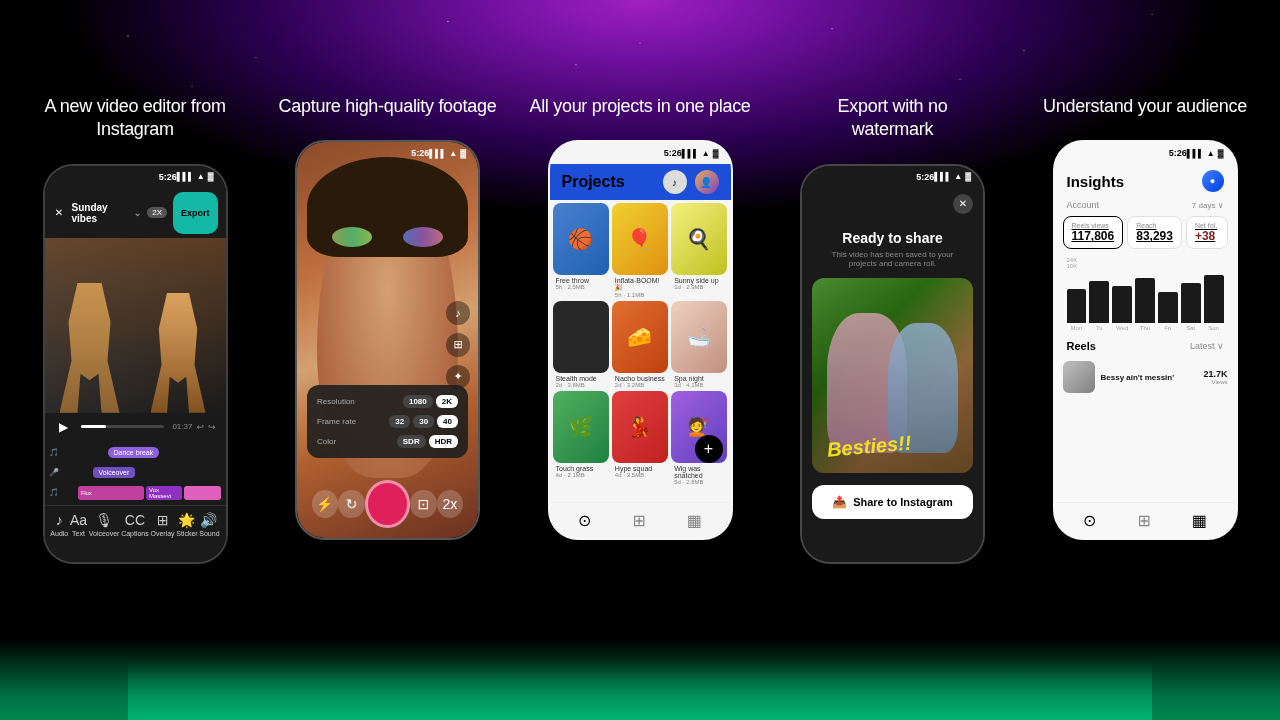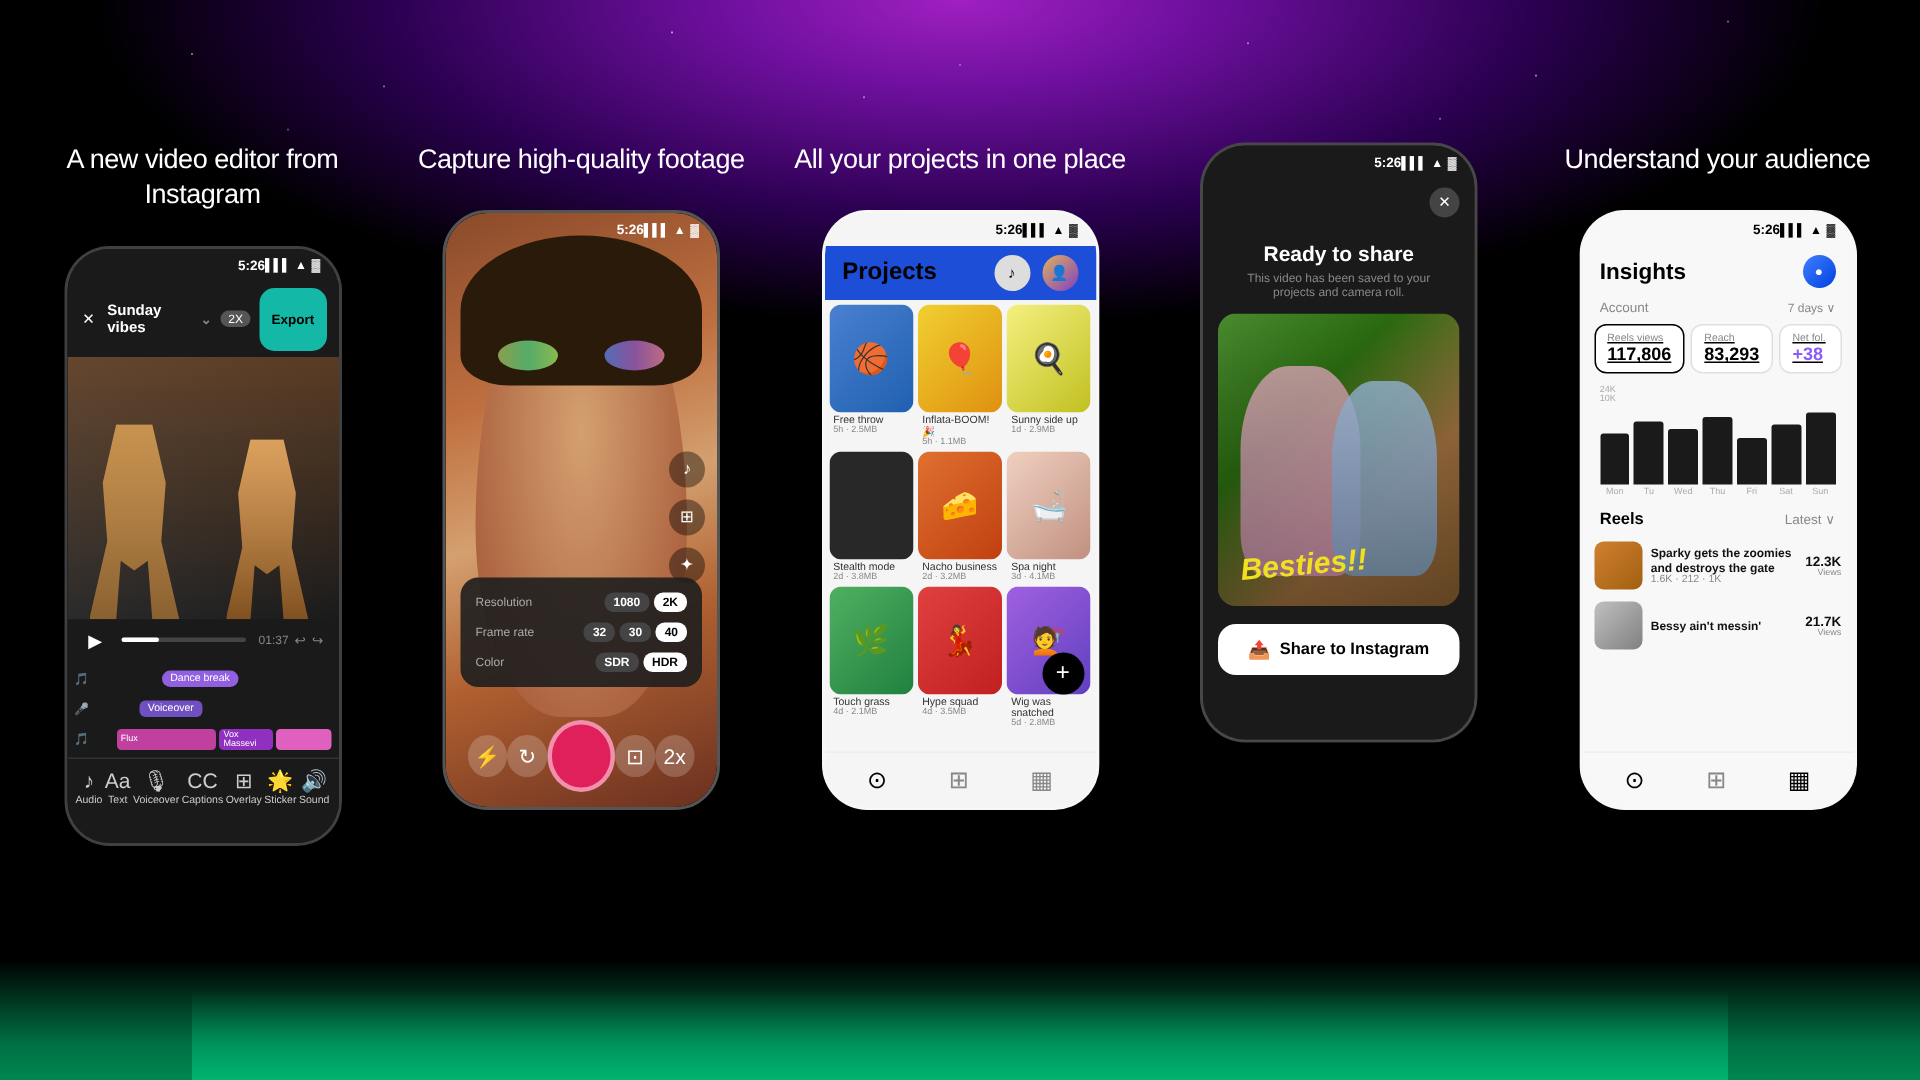--- a/index.html
+++ b/index.html
@@ -740,21 +740,21 @@
       color: #888;
     }
 
     .metric-value {
       font-size: 12px;
       font-weight: 700;
       color: #000;
     }
 
     .metric-value.green {
-      color: #8b5cf6;
+      color: #7f1d1d;
     }
 
     
     .chart-area {
       padding: 4px 8px;
       background: #f8f8f8;
     }
 
     .chart-labels-top {
       display: flex;
@@ -1146,20 +1146,21 @@
           <div class="phone3-bottom-nav">
             <span class="nav-icon active">⊙</span>
             <span class="nav-icon">⊞</span>
             <span class="nav-icon">▦</span>
           </div>
         </div>
       </div>
     </div>
 
     <div class="feature-col">
+      <div class="feature-title">Export with no<br>watermark</div>
       <div class="phone dark-phone">
         <div class="phone4-content">
 
           <div class="status-bar light-text">
             <span>5:26</span>
             <div class="status-icons">
               <span>▌▌▌</span>
               <span>▲</span>
               <span>▓</span>
             </div>
@@ -1267,31 +1268,20 @@
                 </div>
               </div>
           </div>
 
           <div class="insights-section-row">
             <span class="reels-label">Reels</span>
             <span class="latest-btn">Latest ∨</span>
           </div>
 
           <div class="reel-item">
-            <div class="reel-thumb reel-thumb-1"></div>
-            <div class="reel-info">
-              <div class="reel-title">Sparky gets the zoomies and destroys the gate</div>
-              <div class="reel-stats">1.6K · 212 · 1K</div>
-            </div>
-            <div style="text-align:right;">
-              <div class="reel-views">12.3K</div>
-              <div class="reel-views-label">Views</div>
-            </div>
-          </div>
-          <div class="reel-item">
             <div class="reel-thumb reel-thumb-3"></div>
             <div class="reel-info">
               <div class="reel-title">Bessy ain't messin'</div>
               <div class="reel-stats"></div>
             </div>
             <div style="text-align:right;">
               <div class="reel-views">21.7K</div>
               <div class="reel-views-label">Views</div>
             </div>
           </div>

